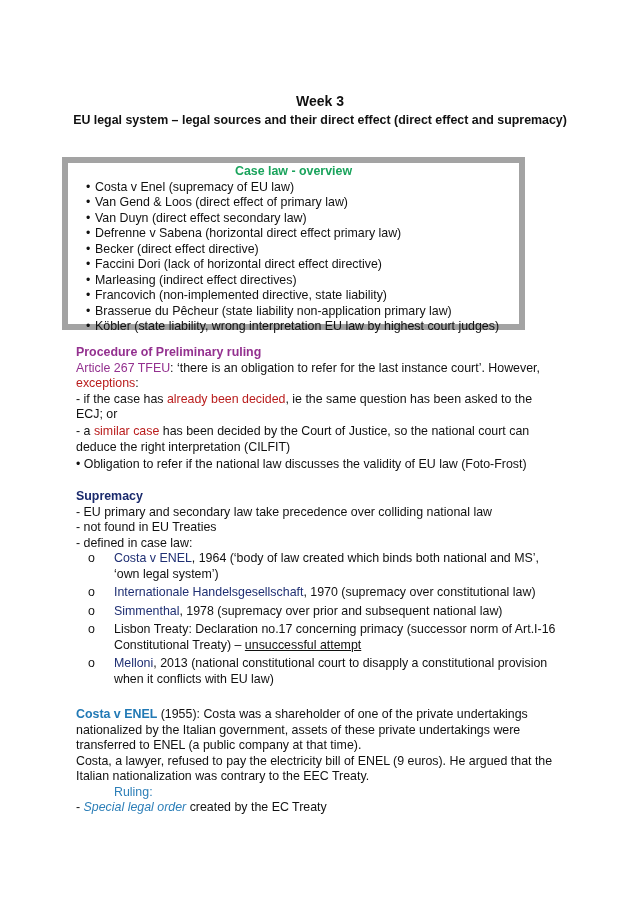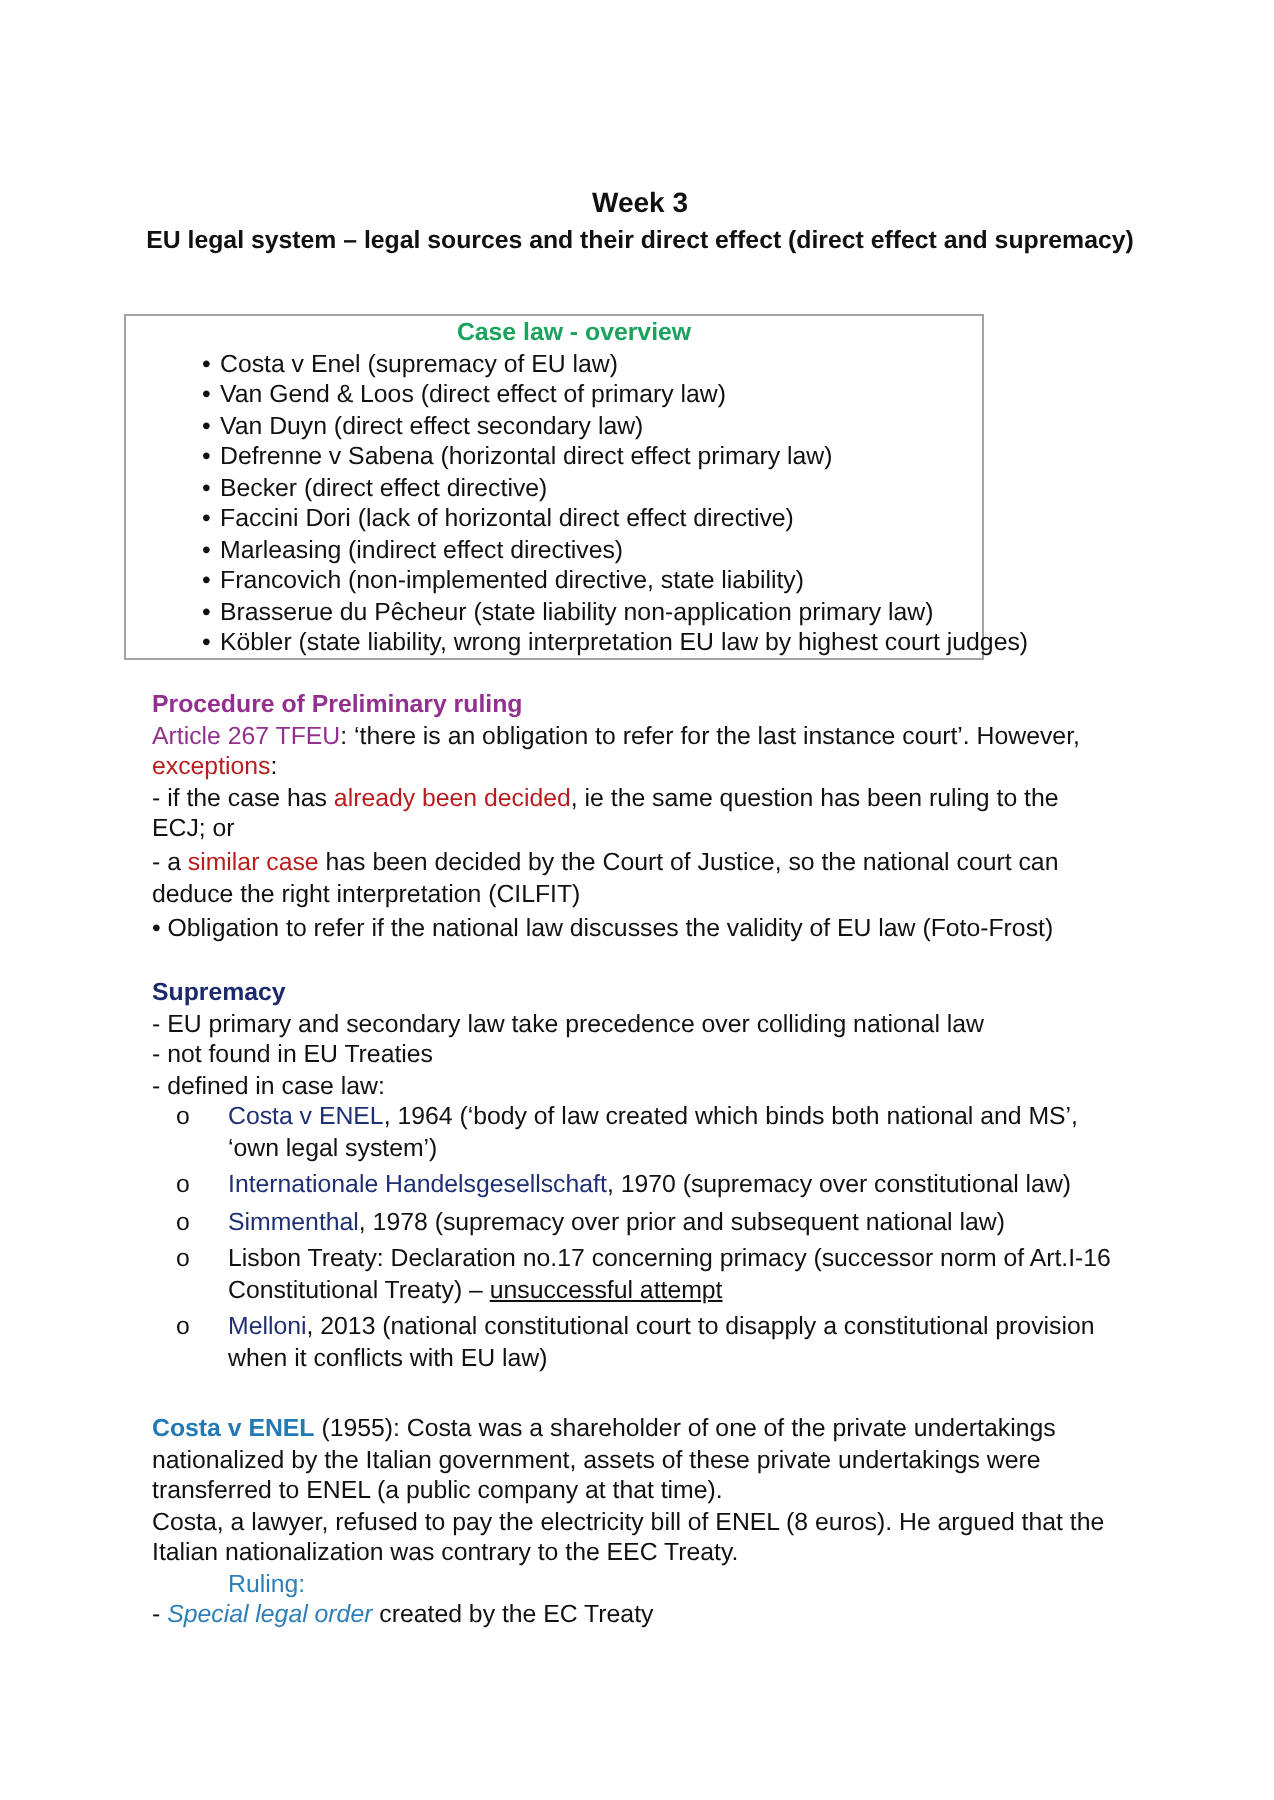--- a/index.html
+++ b/index.html
@@ -6,22 +6,22 @@
   body {
     width: 637px; height: 900px; position: relative; overflow: hidden;
     font-family: "Liberation Sans", sans-serif; color: #111111;
     font-size: 12.4px; line-height: 15.2px;
   }
   .page { position: absolute; left: 0; top: 0; width: 637px; height: 900px; }
   .title-block { position: absolute; left: 60px; width: 520px; top: 93px; text-align: center; font-weight: bold; }
   .title-week { font-size: 14px; line-height: 17px; }
   .title-sub { font-size: 12.4px; line-height: 16px; margin-top: 2px; }
   .overview-box {
-    position: absolute; left: 62px; top: 157px; width: 430px; height: 173px;
-    border: 1px solid #a3a3a3; box-sizing: border-box; padding-top: 1px; padding-left: 20px;
+    position: absolute; left: 62px; top: 157px; width: 463px; height: 173px;
+    border: 6px solid #a3a3a3; box-sizing: border-box; padding-top: 1px;
   }
   .overview-title { text-align: center; color: #1aa35c; font-weight: bold; line-height: 15.5px; }
   .overview-list { list-style: none; margin: 0; padding: 0 0 0 18px; }
   .overview-list li { line-height: 15.5px; white-space: nowrap; }
   .overview-list li .bul { display: inline-block; width: 9px; }
   .section { position: absolute; left: 76px; width: 490px; }
   .prelim { top: 345px; }
   .prelim .heading { color: #93308f; font-weight: bold; }
   .purple { color: #93308f; }
   .pink { color: #b91c1c; }
@@ -65,21 +65,21 @@
     </ul>
   </div>
 
   <div class="section prelim">
     <div class="heading para-line">Procedure of Preliminary ruling</div>
     <div class="para-line">
       <span class="purple">Article 267 TFEU</span><span>: ‘there is an obligation to refer for the last instance court’. However,</span><br>
       <span class="pink">exceptions</span><span>:</span>
     </div>
     <div class="para-line">
-      <span>- if the case has </span><span class="pink">already been decided</span><span>, ie the same question has been ruling to the</span><br>
+      <span>- if the case has </span><span class="pink">already been decided</span><span>, ie the same question has been asked to the</span><br>
       <span>ECJ; or</span>
     </div>
     <div class="gap-line">
       <span>- a </span><span class="pink">similar case</span><span> has been decided by the Court of Justice, so the national court can</span><br>
       <span>deduce the right interpretation (CILFIT)</span>
     </div>
     <div class="gap-line">• Obligation to refer if the national law discusses the validity of EU law (Foto-Frost)</div>
   </div>
 
   <div class="section supremacy">
@@ -91,18 +91,18 @@
       <li><span class="o">o</span><span class="navy">Costa v ENEL</span><span>, 1964 (‘body of law created which binds both national and MS’, ‘own legal system’)</span></li>
       <li><span class="o">o</span><span class="navy">Internationale Handelsgesellschaft</span><span>, 1970 (supremacy over constitutional law)</span></li>
       <li><span class="o">o</span><span class="navy">Simmenthal</span><span>, 1978 (supremacy over prior and subsequent national law)</span></li>
       <li><span class="o">o</span><span>Lisbon Treaty: Declaration no.17 concerning primacy (successor norm of Art.I-16 Constitutional Treaty) – </span><span class="underline">unsuccessful attempt</span></li>
       <li><span class="o">o</span><span class="navy">Melloni</span><span>, 2013 (national constitutional court to disapply a constitutional provision when it conflicts with EU law)</span></li>
     </ul>
   </div>
 
   <div class="section costa">
     <div class="para-line"><span class="heading-inline">Costa v ENEL</span><span> (1955): Costa was a shareholder of one of the private undertakings nationalized by the Italian government, assets of these private undertakings were transferred to ENEL (a public company at that time).</span></div>
-    <div class="para-line">Costa, a lawyer, refused to pay the electricity bill of ENEL (8 euros). He argued that the Italian nationalization was contrary to the EEC Treaty.</div>
+    <div class="para-line">Costa, a lawyer, refused to pay the electricity bill of ENEL (9 euros). He argued that the Italian nationalization was contrary to the EEC Treaty.</div>
     <div class="para-line ruling">Ruling:</div>
     <div class="para-line"><span>- </span><span class="blue">Special legal order</span><span> created by the EC Treaty</span></div>
   </div>
 
 </div>
 
 </body></html>

